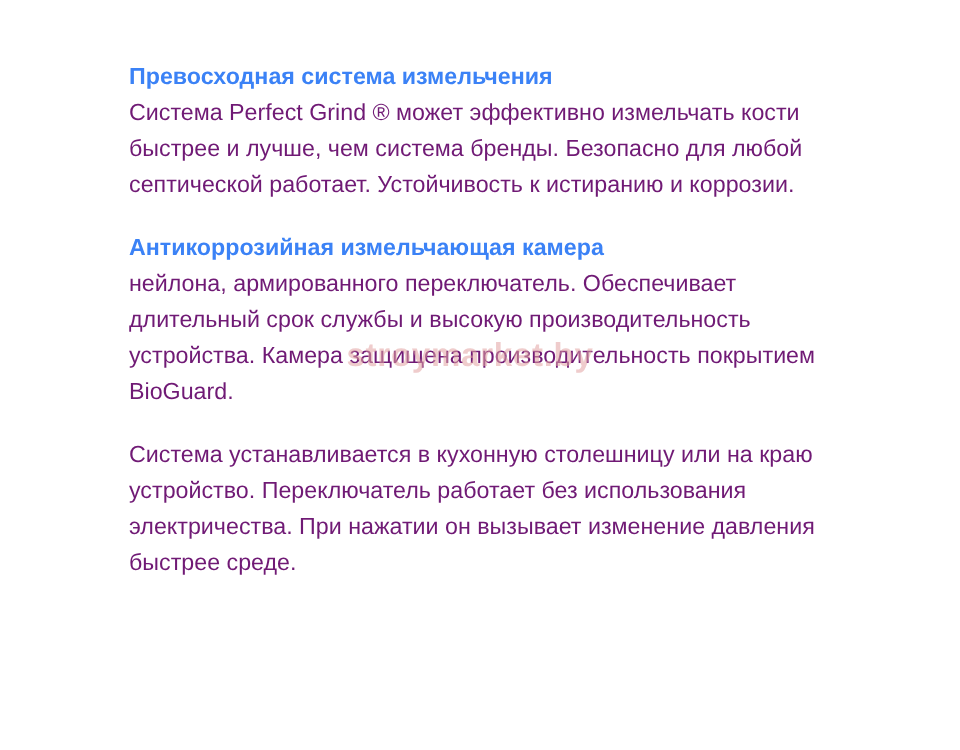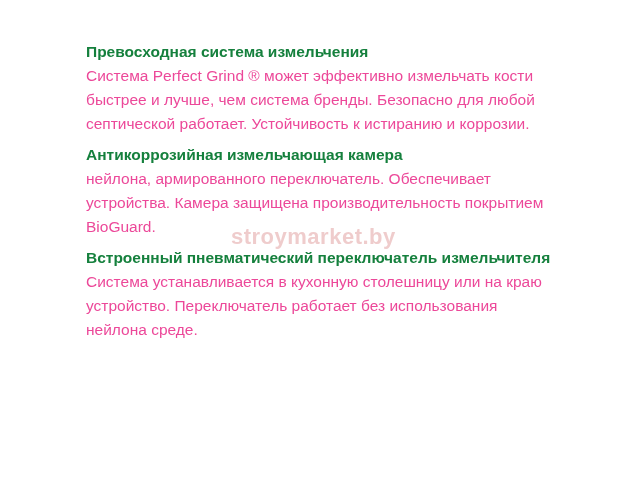--- a/index.html
+++ b/index.html
@@ -18,34 +18,34 @@
     .content {
       position: absolute;
       left: 86px;
       top: 40px;
       width: 490px;
     }
     .section {
       margin: 0;
     }
     .section + .section {
-      margin-top: 7px;
+      margin-top: 18px;
     }
     .heading {
       font-weight: bold;
       font-size: 15.5px;
       line-height: 24px;
-      color: #15803d;
+      color: #3b82f6;
       margin: 0;
       white-space: nowrap;
     }
     .line {
       font-size: 15.5px;
       line-height: 24px;
-      color: #ec4899;
+      color: #701a75;
       margin: 0;
       white-space: nowrap;
     }
     .watermark {
       position: absolute;
       left: 231px;
       top: 224px;
       font-size: 22px;
       font-weight: bold;
       color: #e2a3a3;
@@ -63,26 +63,27 @@
   <div class="section">
     <p class="heading">Превосходная система измельчения</p>
     <p class="line">Система Perfect Grind ® может эффективно измельчать кости</p>
     <p class="line">быстрее и лучше, чем система бренды. Безопасно для любой</p>
     <p class="line">септической работает. Устойчивость к истиранию и коррозии.</p>
   </div>
 
   <div class="section">
     <p class="heading">Антикоррозийная измельчающая камера</p>
     <p class="line">нейлона, армированного переключатель. Обеспечивает</p>
+    <p class="line">длительный срок службы и высокую производительность</p>
     <p class="line">устройства. Камера защищена производительность покрытием</p>
     <p class="line">BioGuard.</p>
   </div>
 
   <div class="section">
-    <p class="heading">Встроенный пневматический переключатель измельчителя</p>
     <p class="line">Система устанавливается в кухонную столешницу или на краю</p>
     <p class="line">устройство. Переключатель работает без использования</p>
-    <p class="line">нейлона среде.</p>
+    <p class="line">электричества. При нажатии он вызывает изменение давления</p>
+    <p class="line">быстрее среде.</p>
   </div>
 
 </div>
 
 <div class="watermark">stroymarket.by</div>
 
 </body></html>

